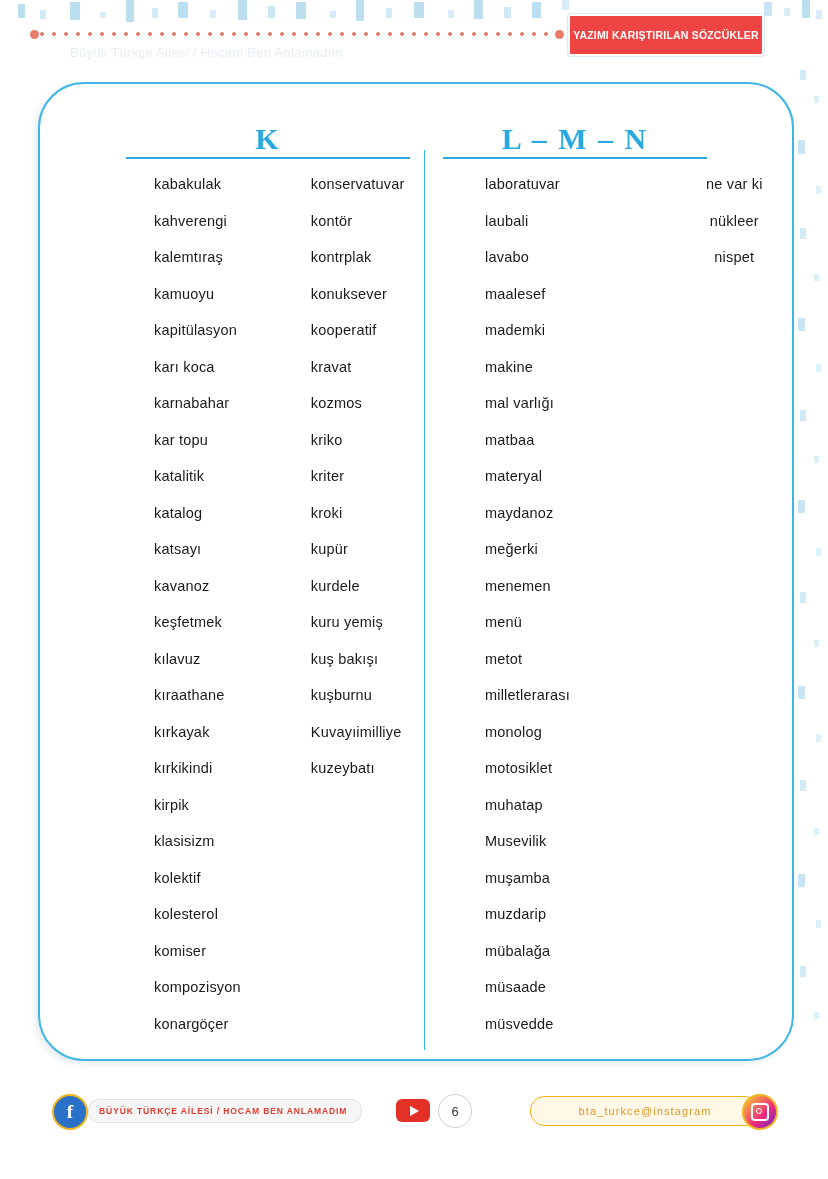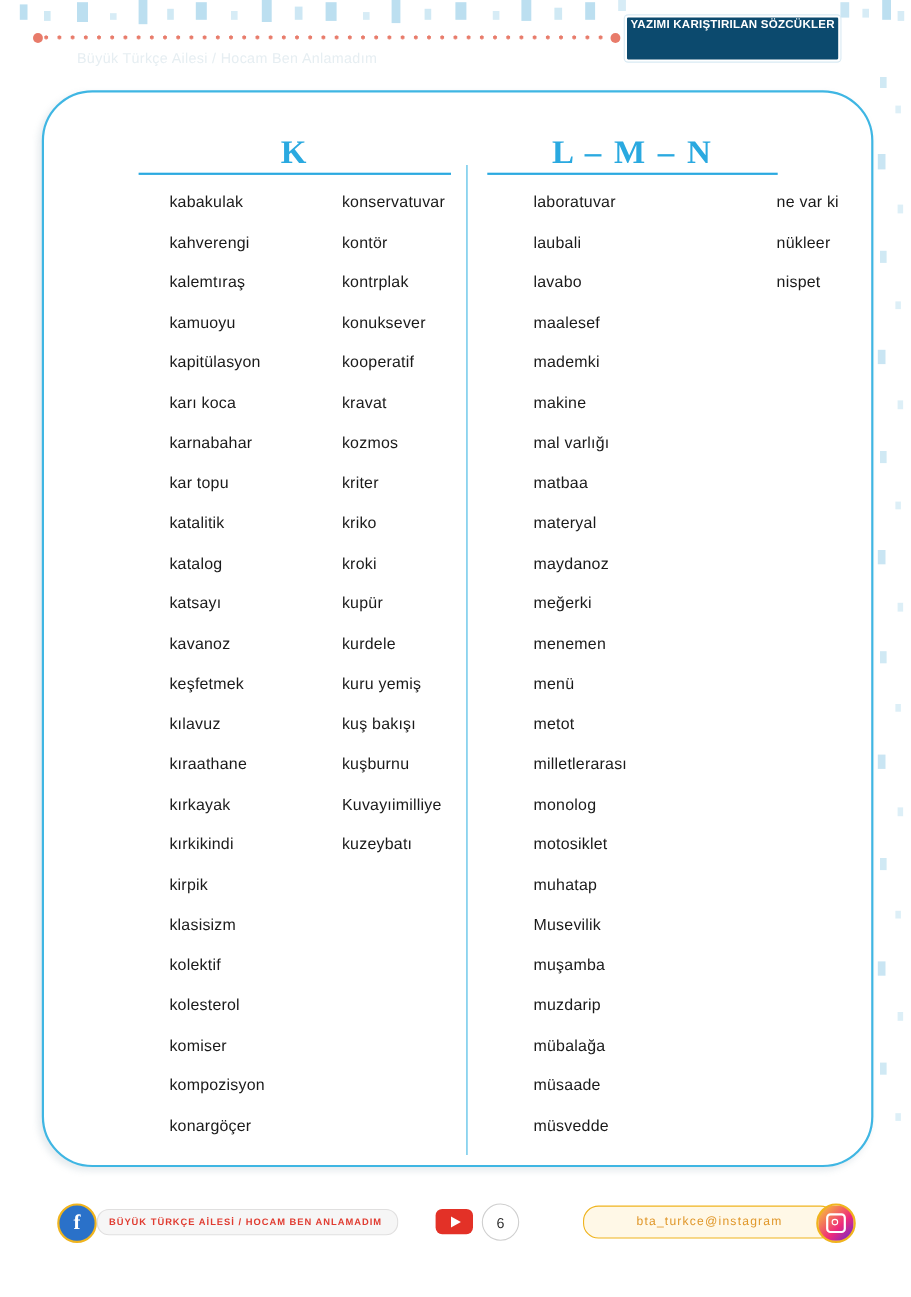--- a/index.html
+++ b/index.html
@@ -53,26 +53,26 @@
   .dotline .bigdot.left { left: -6px; }
   .dotline .bigdot.right { right: -8px; }
 
   
   .header-tab {
     position: absolute;
     left: 568px;
     top: 14px;
     width: 192px;
     height: 38px;
-    background: #0c4a6e;
+    background: #ef4444;
     border: 2px solid #ffffff;
     box-shadow: 0 0 0 1px #d9eaf3;
     border-radius: 3px;
     display: flex;
-    align-items: flex-start;
+    align-items: center;
     justify-content: center;
   }
   .header-tab span {
     color: #ffffff;
     font-size: 10.5px;
     font-weight: bold;
     letter-spacing: 0.2px;
     white-space: nowrap;
   }
 
@@ -110,21 +110,21 @@
   .group {
     display: flex;
   }
   .col {
     box-sizing: border-box;
     margin-left: 36px;
   }
   .col-k1 { width: 150px; }
   .col-k2 { width: 155px; padding-left: 10px;}
   .col-l1 { width: 140px; padding-left: 14px; }
-  .col-l2 { width: 120px; padding-left: 12px; }
+  .col-l2 { width: 120px; padding-left: 12px; text-align: center; }
 
   .vrule {
     width: 1px;
     background: #3fb6e3;
     margin: 26px 10px 0 6px;
     align-self: stretch;
   }
 
   .group-head {
     position: relative;
@@ -357,22 +357,22 @@
             <div class="word">konargöçer</div>
           </div>
           <div class="col col-k2">
             <div class="word">konservatuvar</div>
             <div class="word">kontör</div>
             <div class="word">kontrplak</div>
             <div class="word">konuksever</div>
             <div class="word">kooperatif</div>
             <div class="word">kravat</div>
             <div class="word">kozmos</div>
+            <div class="word">kriko</div>
             <div class="word">kriter</div>
-            <div class="word">kriko</div>
             <div class="word">kroki</div>
             <div class="word">kupür</div>
             <div class="word">kurdele</div>
             <div class="word">kuru yemiş</div>
             <div class="word">kuş bakışı</div>
             <div class="word">kuşburnu</div>
             <div class="word">Kuvayıimilliye</div>
             <div class="word">kuzeybatı</div>
           </div>
         </div>

